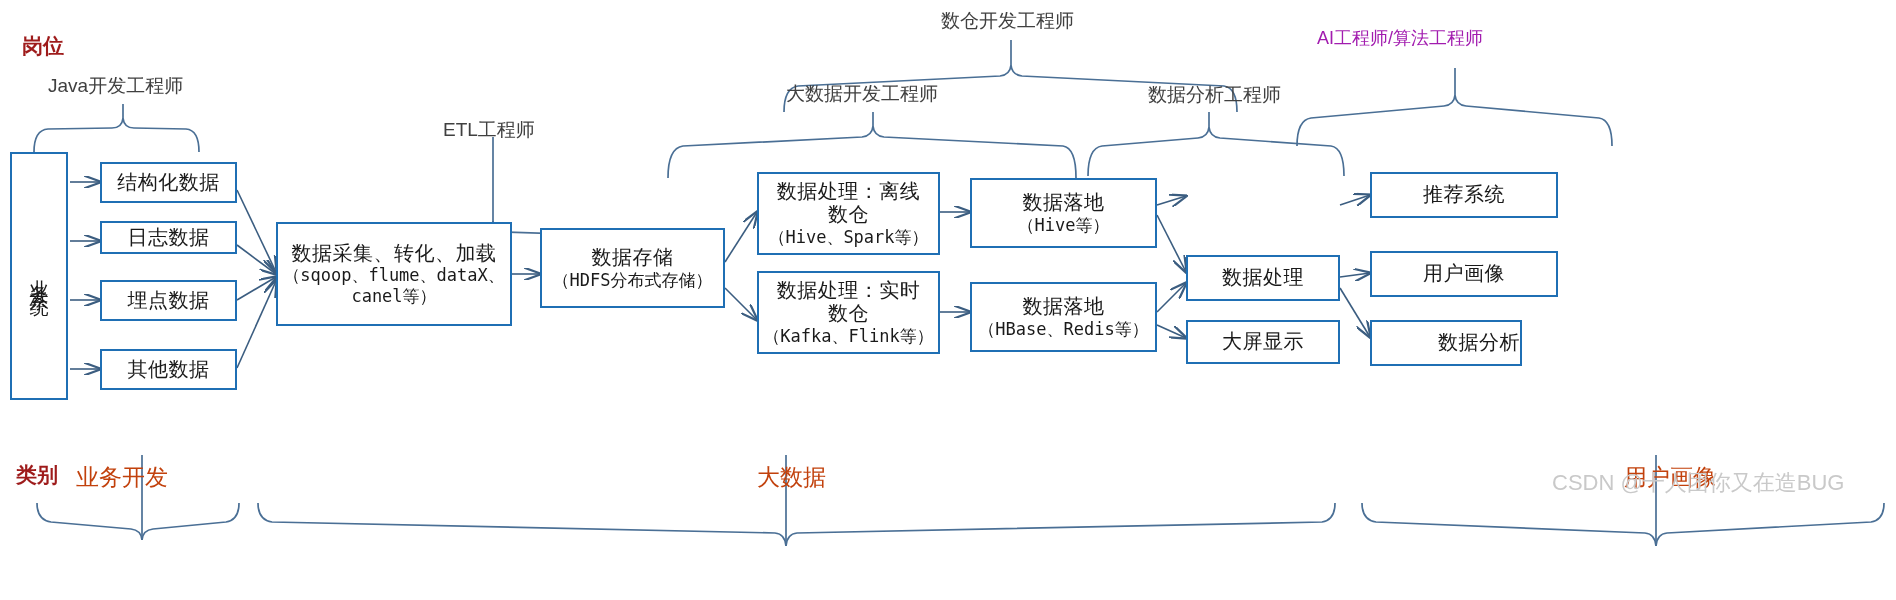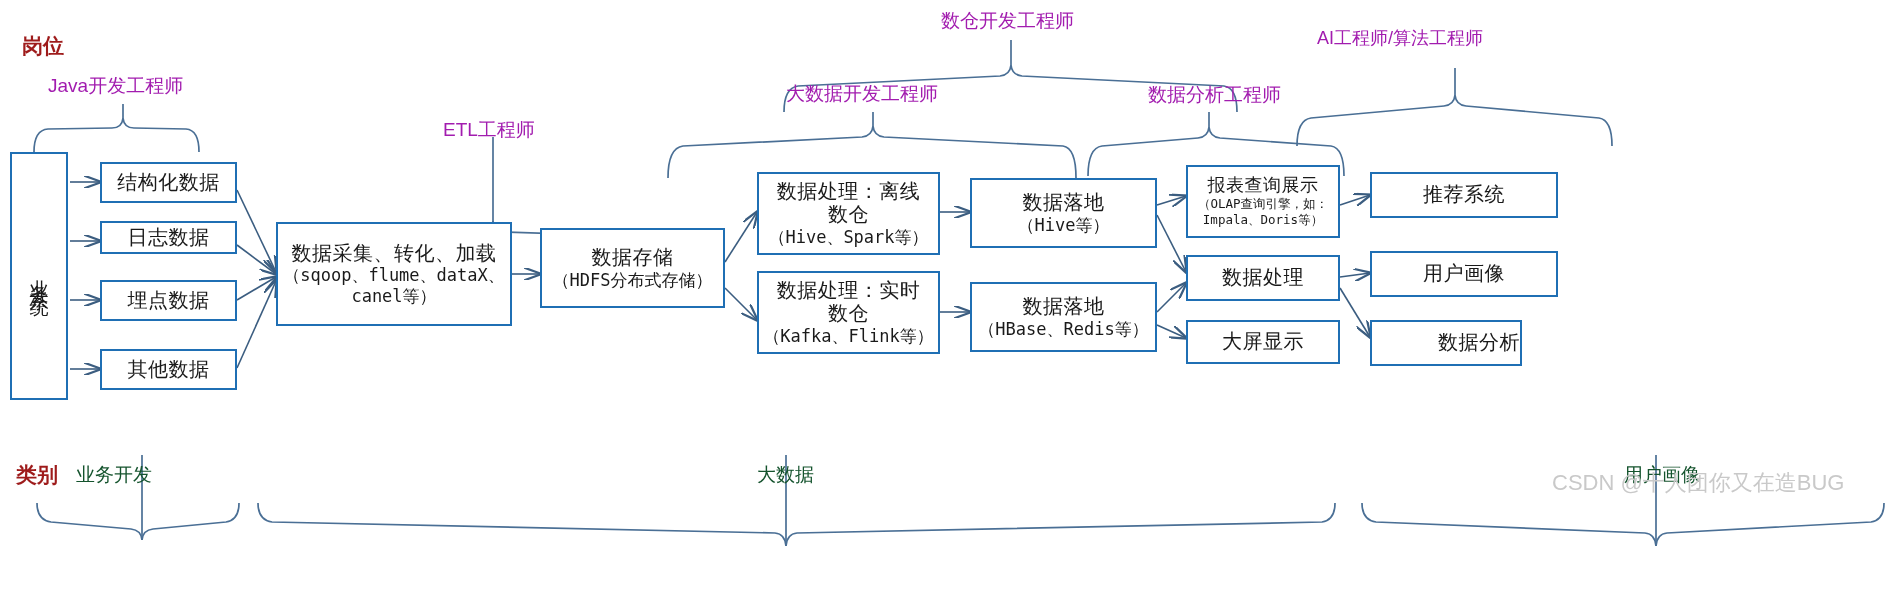--- a/index.html
+++ b/index.html
@@ -11,24 +11,24 @@
        display:flex;flex-direction:column;align-items:center;justify-content:center;
        text-align:center;color:#1a1a1a;box-sizing:border-box;}
   .box .t1{font-size:20px;line-height:1.18;letter-spacing:.5px;}
   .box .t2{font-size:17px;line-height:1.2;font-family:"DejaVu Sans Mono","Liberation Mono",monospace;}
   .box .t3{font-size:12.5px;line-height:1.25;font-family:"DejaVu Sans Mono","Liberation Mono",monospace;}
 
   .vbox{position:absolute;border:2.5px solid #1f6fb4;background:#fff;box-sizing:border-box;
         display:flex;align-items:center;justify-content:center;}
   .vbox span{writing-mode:vertical-rl;text-orientation:upright;font-size:19px;letter-spacing:6px;color:#1a1a1a;}
 
-  .lbl{position:absolute;font-size:19px;color:#a21caf;white-space:nowrap;}
+  .lbl{position:absolute;font-size:19px;color:#404040;white-space:nowrap;}
   .lbl-sm{position:absolute;font-size:18px;color:#a21caf;white-space:nowrap;}
   .cat{position:absolute;font-size:21px;font-weight:bold;color:#9e1b1b;white-space:nowrap;}
-  .catval{position:absolute;font-size:19px;color:#14532d;white-space:nowrap;}
+  .catval{position:absolute;font-size:23px;color:#c2410c;white-space:nowrap;}
   .wm{position:absolute;font-size:22px;color:#c9c9c9;white-space:nowrap;}
 </style>
 </head>
 <body>
 
 <div id="canvas">
 
   <svg class="layer">
     <defs>
       <marker id="ah" markerWidth="11" markerHeight="8" refX="10" refY="4" orient="auto">
@@ -148,25 +148,20 @@
 
   <div class="box" style="left:970px;top:178px;width:187px;height:70px;">
     <div class="t1">数据落地</div>
     <div class="t2">（Hive等）</div>
   </div>
   <div class="box" style="left:970px;top:282px;width:187px;height:70px;">
     <div class="t1">数据落地</div>
     <div class="t2">（HBase、Redis等）</div>
   </div>
 
-  <div class="box" style="left:1186px;top:165px;width:154px;height:73px;">
-    <div class="t1" style="font-size:18px;">报表查询展示</div>
-    <div class="t3">（OLAP查询引擎，如：</div>
-    <div class="t3">Impala、Doris等）</div>
-  </div>
   <div class="box" style="left:1186px;top:255px;width:154px;height:46px;">
     <div class="t1">数据处理</div>
   </div>
   <div class="box" style="left:1186px;top:320px;width:154px;height:44px;">
     <div class="t1">大屏显示</div>
   </div>
 
   <div class="box" style="left:1370px;top:172px;width:188px;height:46px;">
     <div class="t1">推荐系统</div>
   </div>

